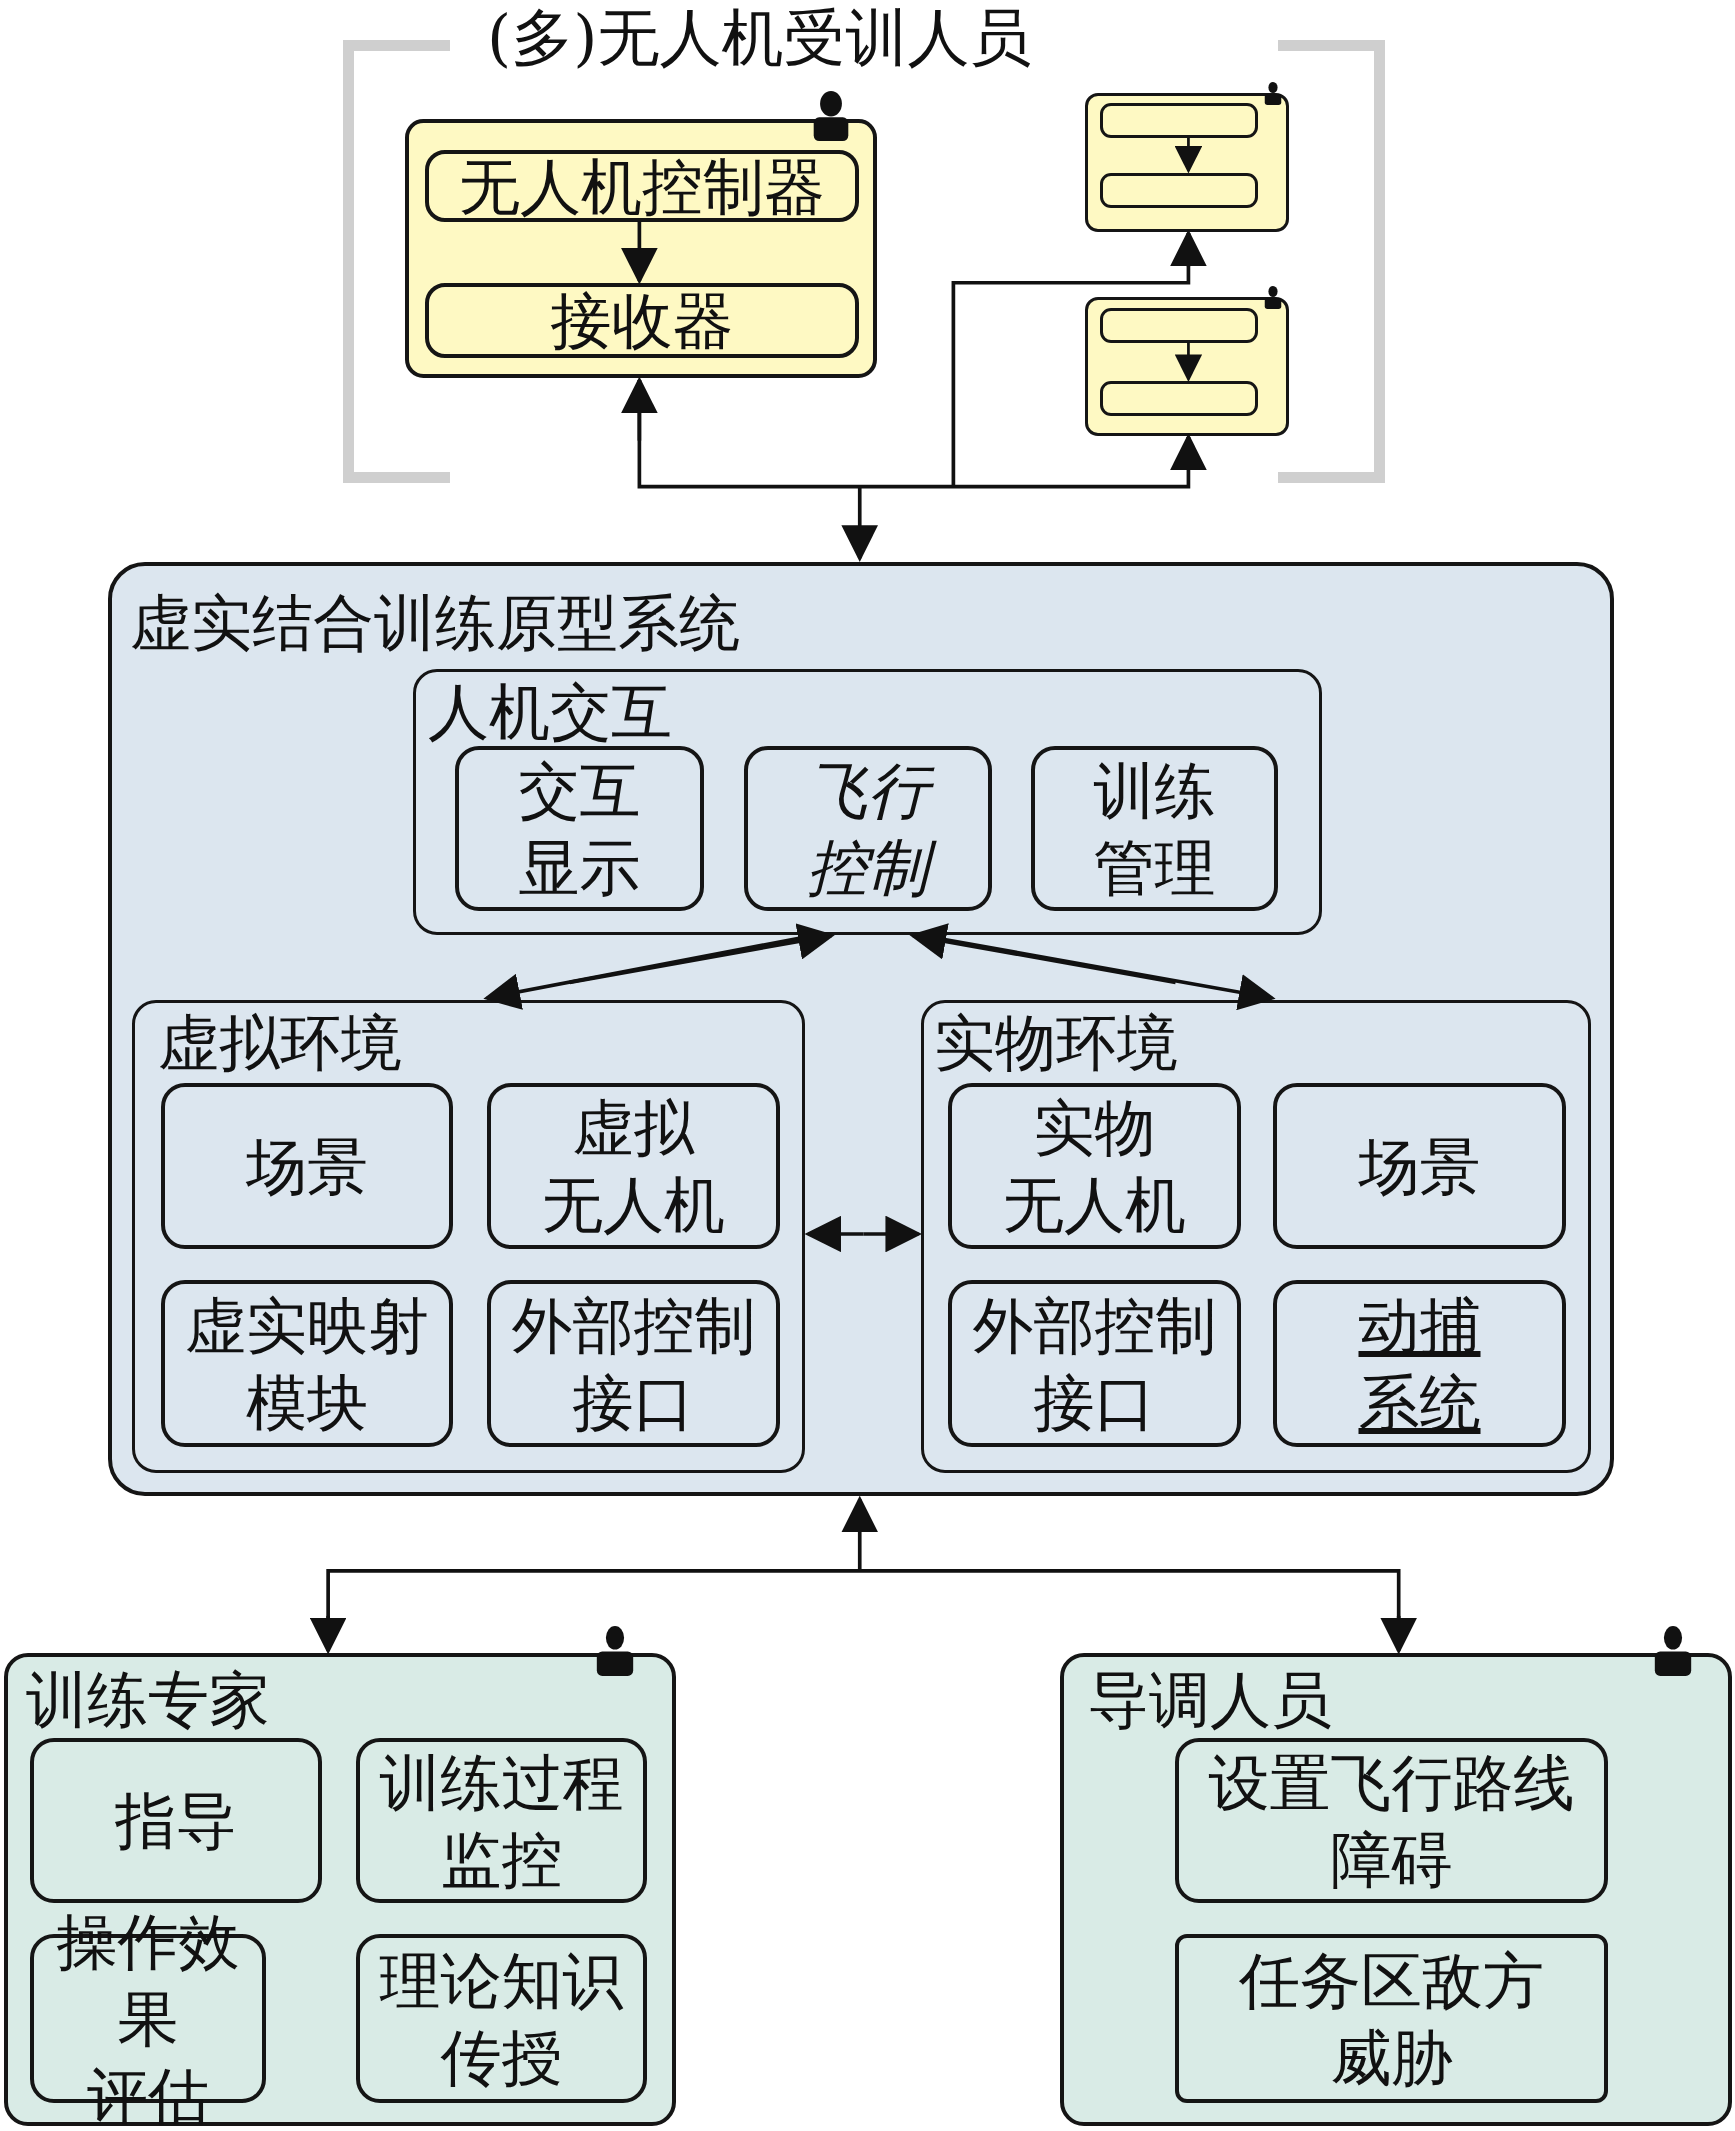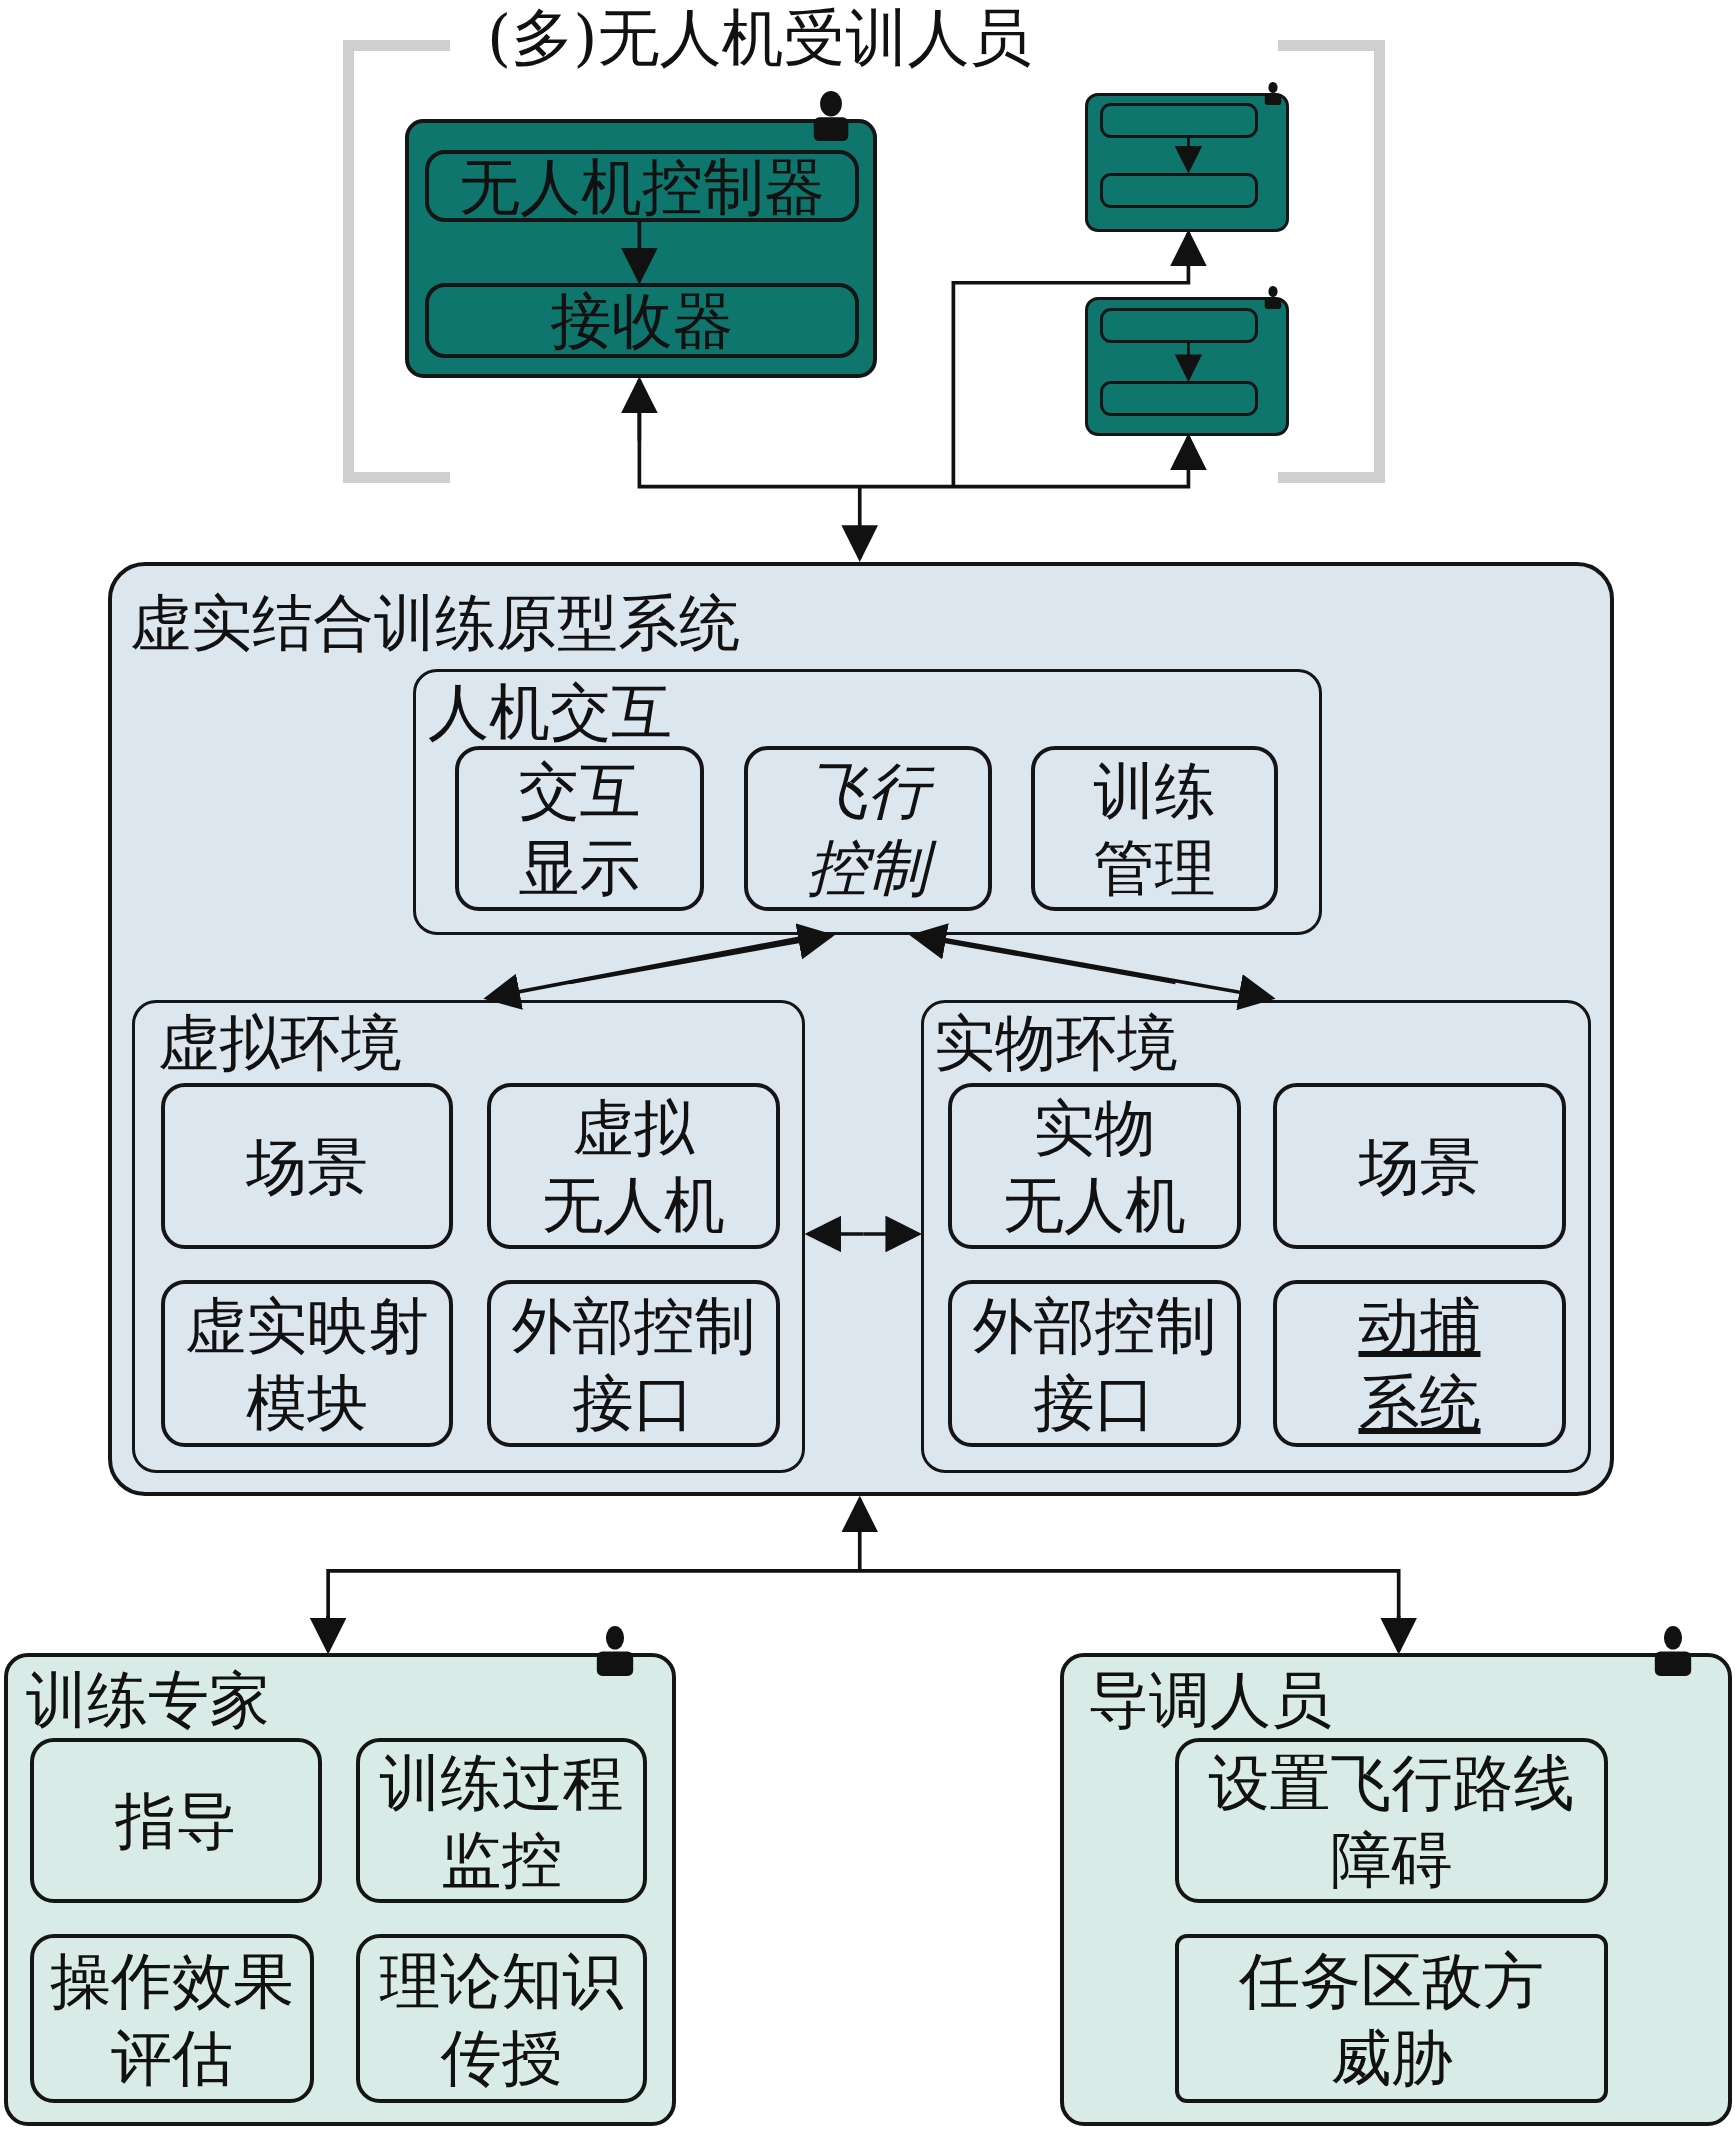--- a/index.html
+++ b/index.html
@@ -1,18 +1,18 @@
 <!DOCTYPE html>
 <html style="font-size:14.7px"><head>
 <meta charset="utf-8">
 <style>
   html,body{margin:0;padding:0;background:#ffffff;}
   body{width:1736px;height:2131px;position:relative;overflow:hidden;font-family:"DejaVu Serif","Liberation Serif",serif;color:#111;}
   .box{position:absolute;box-sizing:border-box;border:4.6px solid #151515;border-radius:24px;}
-  .olive{background:#0f766e;}
+  .olive{background:#fef9c3;}
   .blue{background:#dce6ef;}
   .teal{background:#d9ebe6;}
   .label{position:absolute;font-size:61px;line-height:1;white-space:nowrap;}
   .cell{display:flex;align-items:center;justify-content:center;text-align:center;font-size:61px;line-height:77px;}
   .cell span{display:block;}
   .bracket{position:absolute;border:11px solid #cfcfcf;box-sizing:border-box;}
   svg{position:absolute;left:0;top:0;}
   .person{position:absolute;}
 </style>
 </head>
@@ -139,21 +139,21 @@
   <div>
       <span>指导</span>
     </div>
 </div>
 <div class="box teal cell" style="left:356px;top:1738px;width:291px;height:165px;">
   <div>
       <span>训练过程</span>
       <span>监控</span>
     </div>
 </div>
-<div class="box teal cell" style="left:30px;top:1934px;width:284px;height:169px;">
+<div class="box teal cell" style="left:30px;top:1934px;width:236px;height:169px;">
   <div>
       <span>操作效果</span>
       <span>评估</span>
     </div>
 </div>
 <div class="box teal cell" style="left:356px;top:1934px;width:291px;height:169px;">
   <div>
       <span>理论知识</span>
       <span>传授</span>
     </div>

